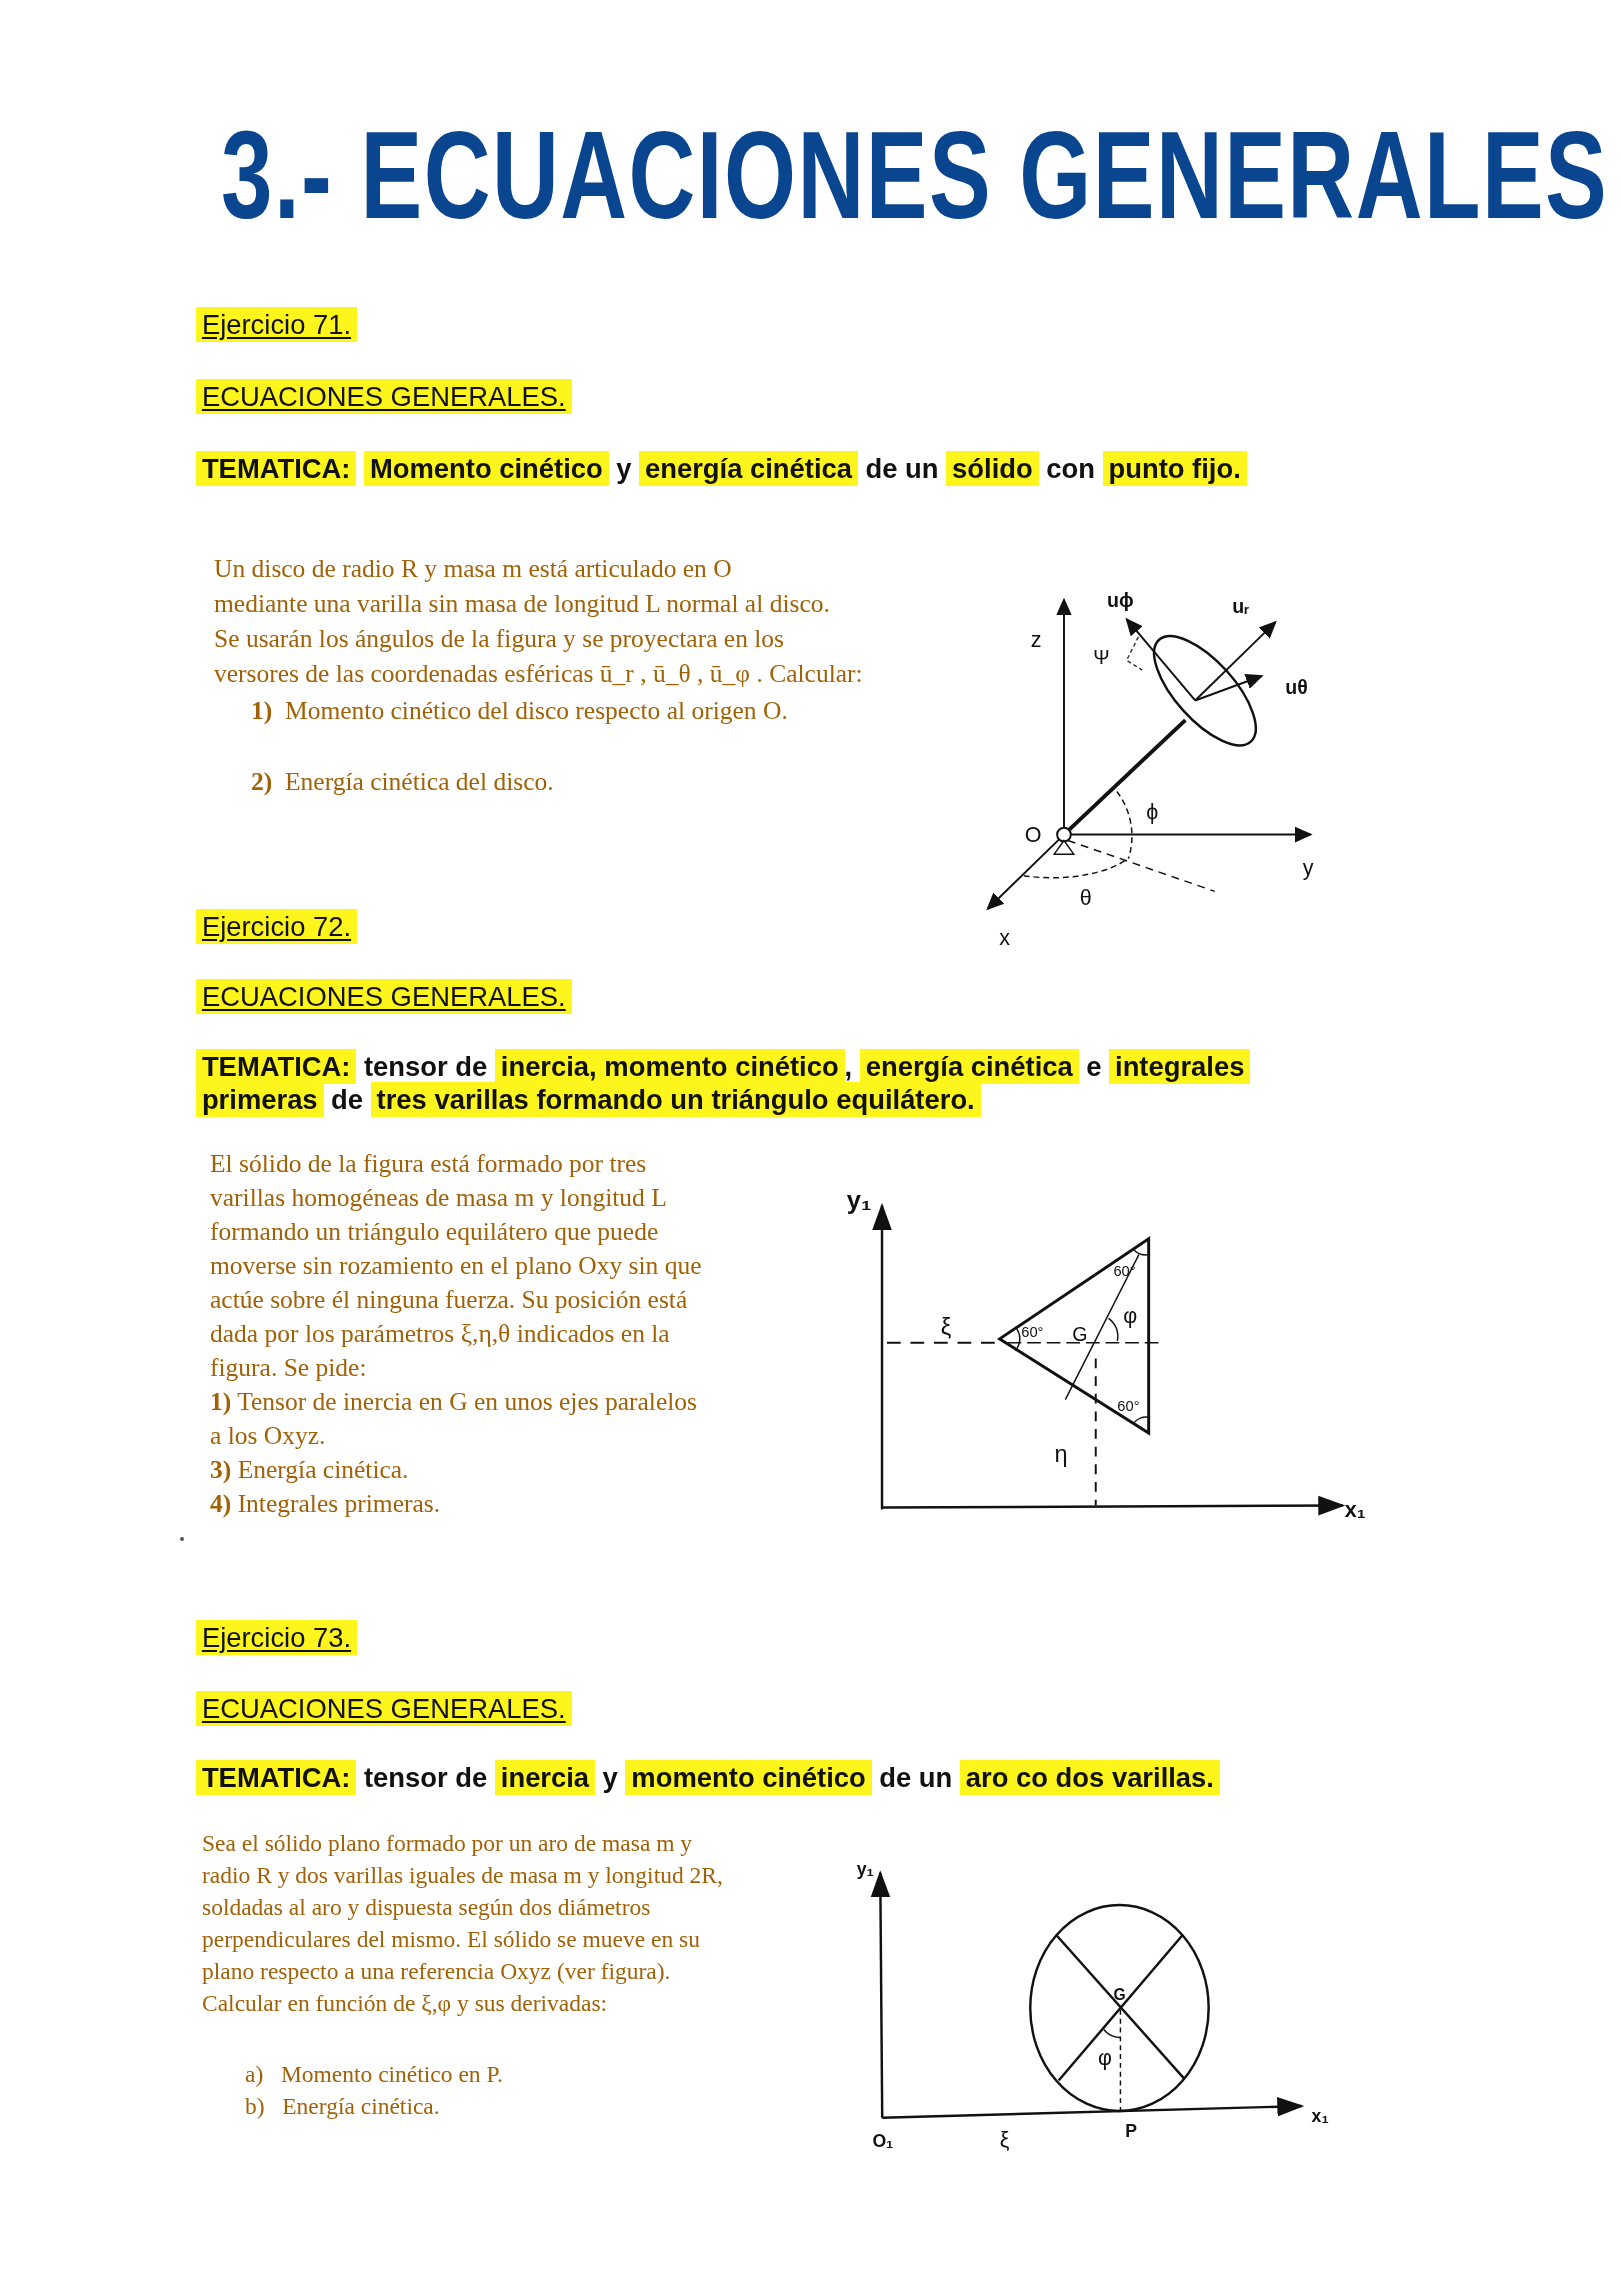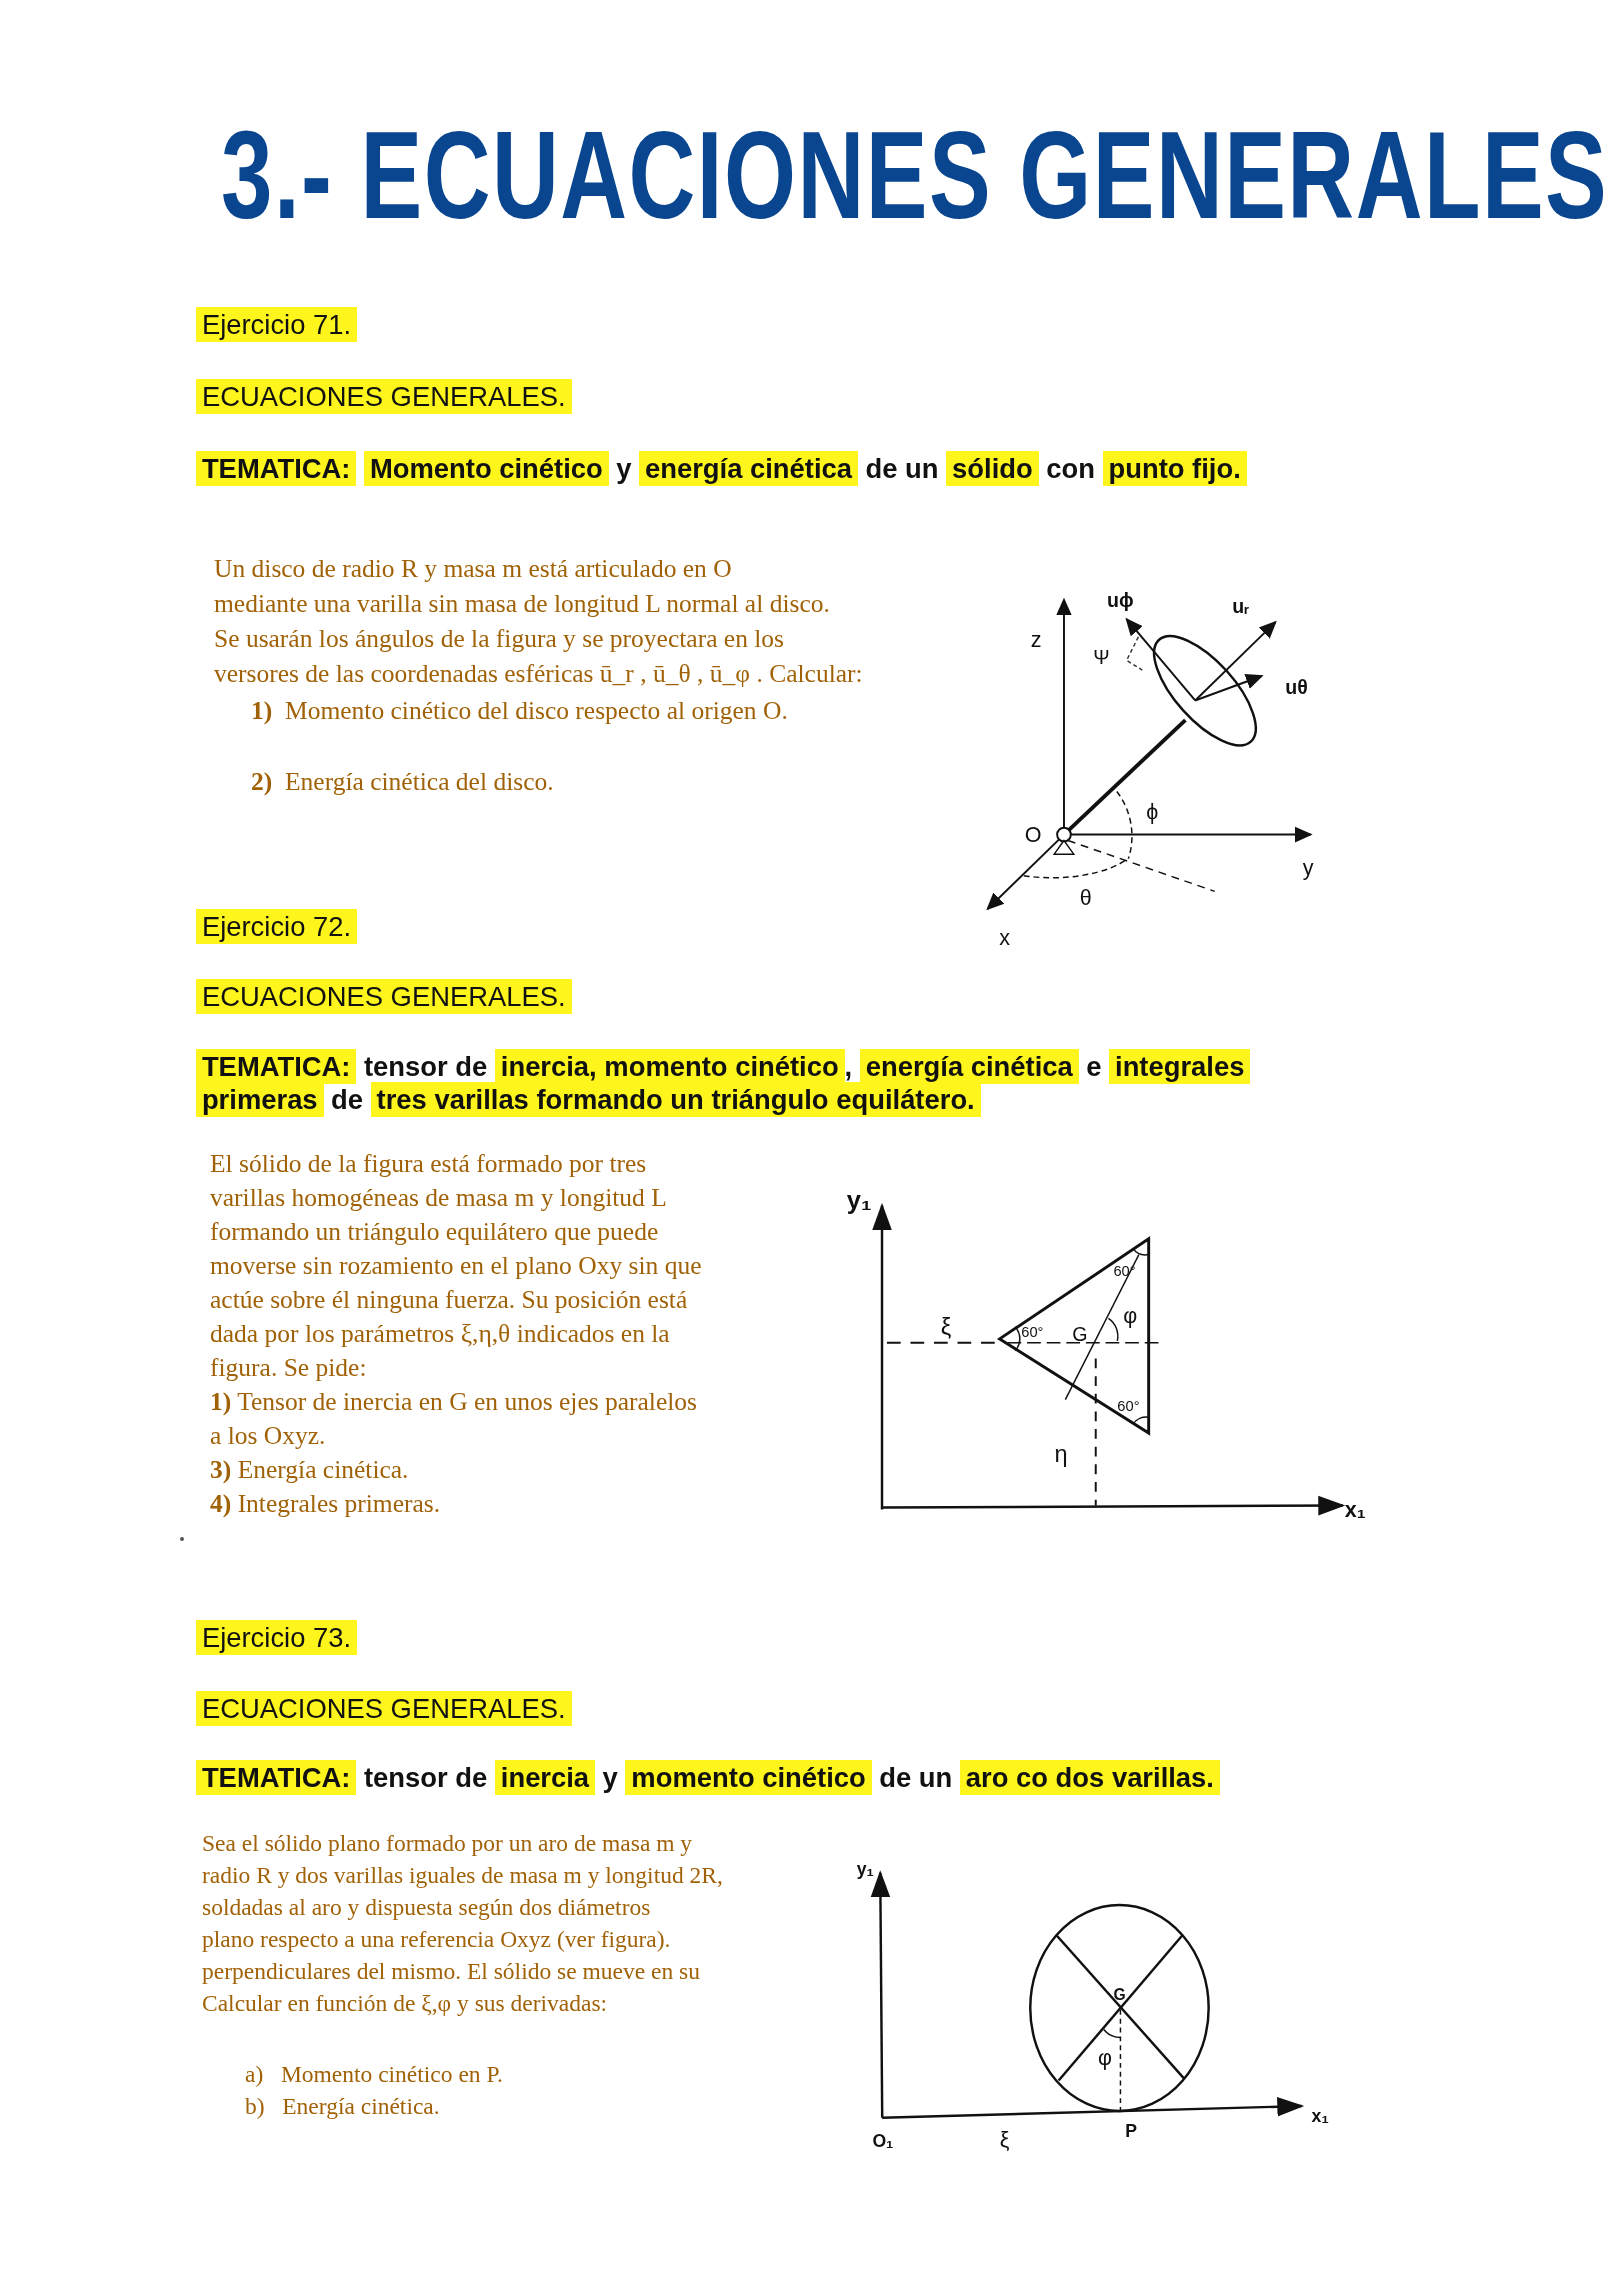--- a/index.html
+++ b/index.html
@@ -8,21 +8,21 @@
     position: absolute; left: 221px; top: 110px; width: 1196px; height: 129px;
     font-family: "Liberation Sans", sans-serif; font-weight: bold; color: #0a4690;
     font-size: 125px; line-height: 129px; letter-spacing: 2px;
     transform: scaleX(0.74); transform-origin: left top; white-space: nowrap;
   }
   .hl { background: #fdf51c; padding: 2px 5.9px; }
   .hdr {
     position: absolute; font-family: "Liberation Sans", sans-serif; font-size: 27.4px;
     font-weight: normal; line-height: 33px; white-space: nowrap;
   }
-  .hdr .u { text-underline-offset: 2.9px; }
+  .hdr .u { text-decoration: underline; text-underline-offset: 2.9px; }
   .tema-line { position: absolute; font-family: "Liberation Sans", sans-serif; font-size: 27.4px; font-weight: bold; line-height: 35px; white-space: nowrap; }
   .body-text {
     position: absolute; font-family: "Liberation Serif", serif; font-size: 25.5px; line-height: 35px; color: #a16207;
   }
   .body-text p { margin: 0; }
   .item { white-space: nowrap; }
   .item b { font-weight: bold; }
   .fig { position: absolute; }
   .fig svg { display: block; }
   .fig text { font-family: "Liberation Sans", sans-serif; fill: #111; }
@@ -165,22 +165,22 @@
   <span class="hl u">ECUACIONES GENERALES.</span>
 </div>
 <div class="tema-line" style="left:196px; top:1760px;" id="tema73">
   <span class="hl u">TEMATICA:</span>
 <span> tensor de </span><span class="hl">inercia</span><span> y </span><span class="hl">momento cinético</span><span> de un </span><span class="hl">aro co dos varillas.</span></div>
 
 <div class="body-text" style="left:202px; top:1827px; width:627px; font-size:23.5px; line-height:32px;">
   <p>Sea el sólido plano formado por un aro de masa m y</p>
   <p>radio R y dos varillas iguales de masa m y longitud 2R,</p>
   <p>soldadas al aro y dispuesta según dos diámetros</p>
+  <p>perpendiculares del mismo. El sólido se mueve en su</p>
   <p>plano respecto a una referencia Oxyz (ver figura).</p>
-  <p>perpendiculares del mismo. El sólido se mueve en su</p>
   <p>Calcular en función de  ξ,φ  y sus derivadas:</p>
   <p class="item" style="margin-left:43px; margin-top:39px;"><span>a)</span>&nbsp;&nbsp; <span>Momento cinético en P.</span></p>
   <p class="item" style="margin-left:43px;"><span>b)</span>&nbsp;&nbsp; <span>Energía cinética.</span></p>
 </div>
 
 <div class="fig" style="left:843px; top:1851px;">
   <svg width="549" height="314" viewBox="0 0 560 320">
     <defs>
       <marker id="ar3" markerWidth="12" markerHeight="10" refX="10" refY="5" orient="auto">
           <path d="M0,1 L11,5 L0,9 Z" fill="#111"></path>

